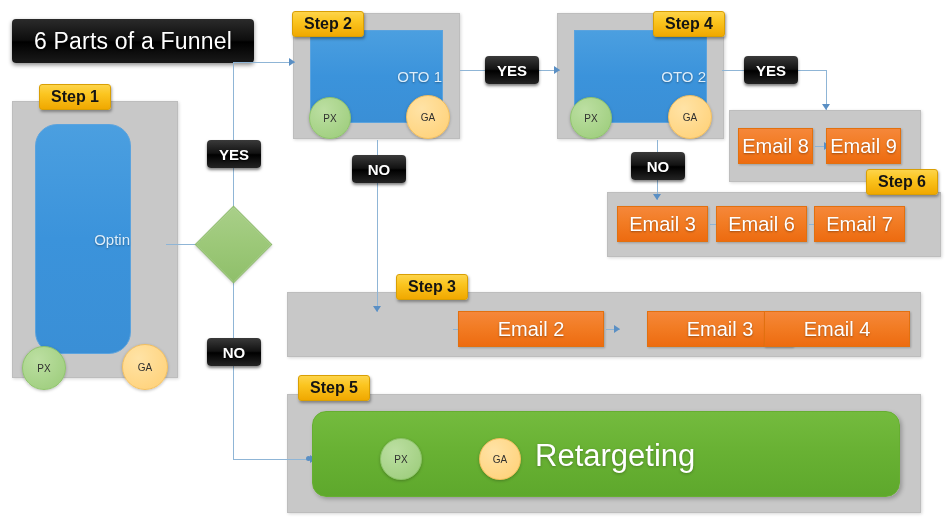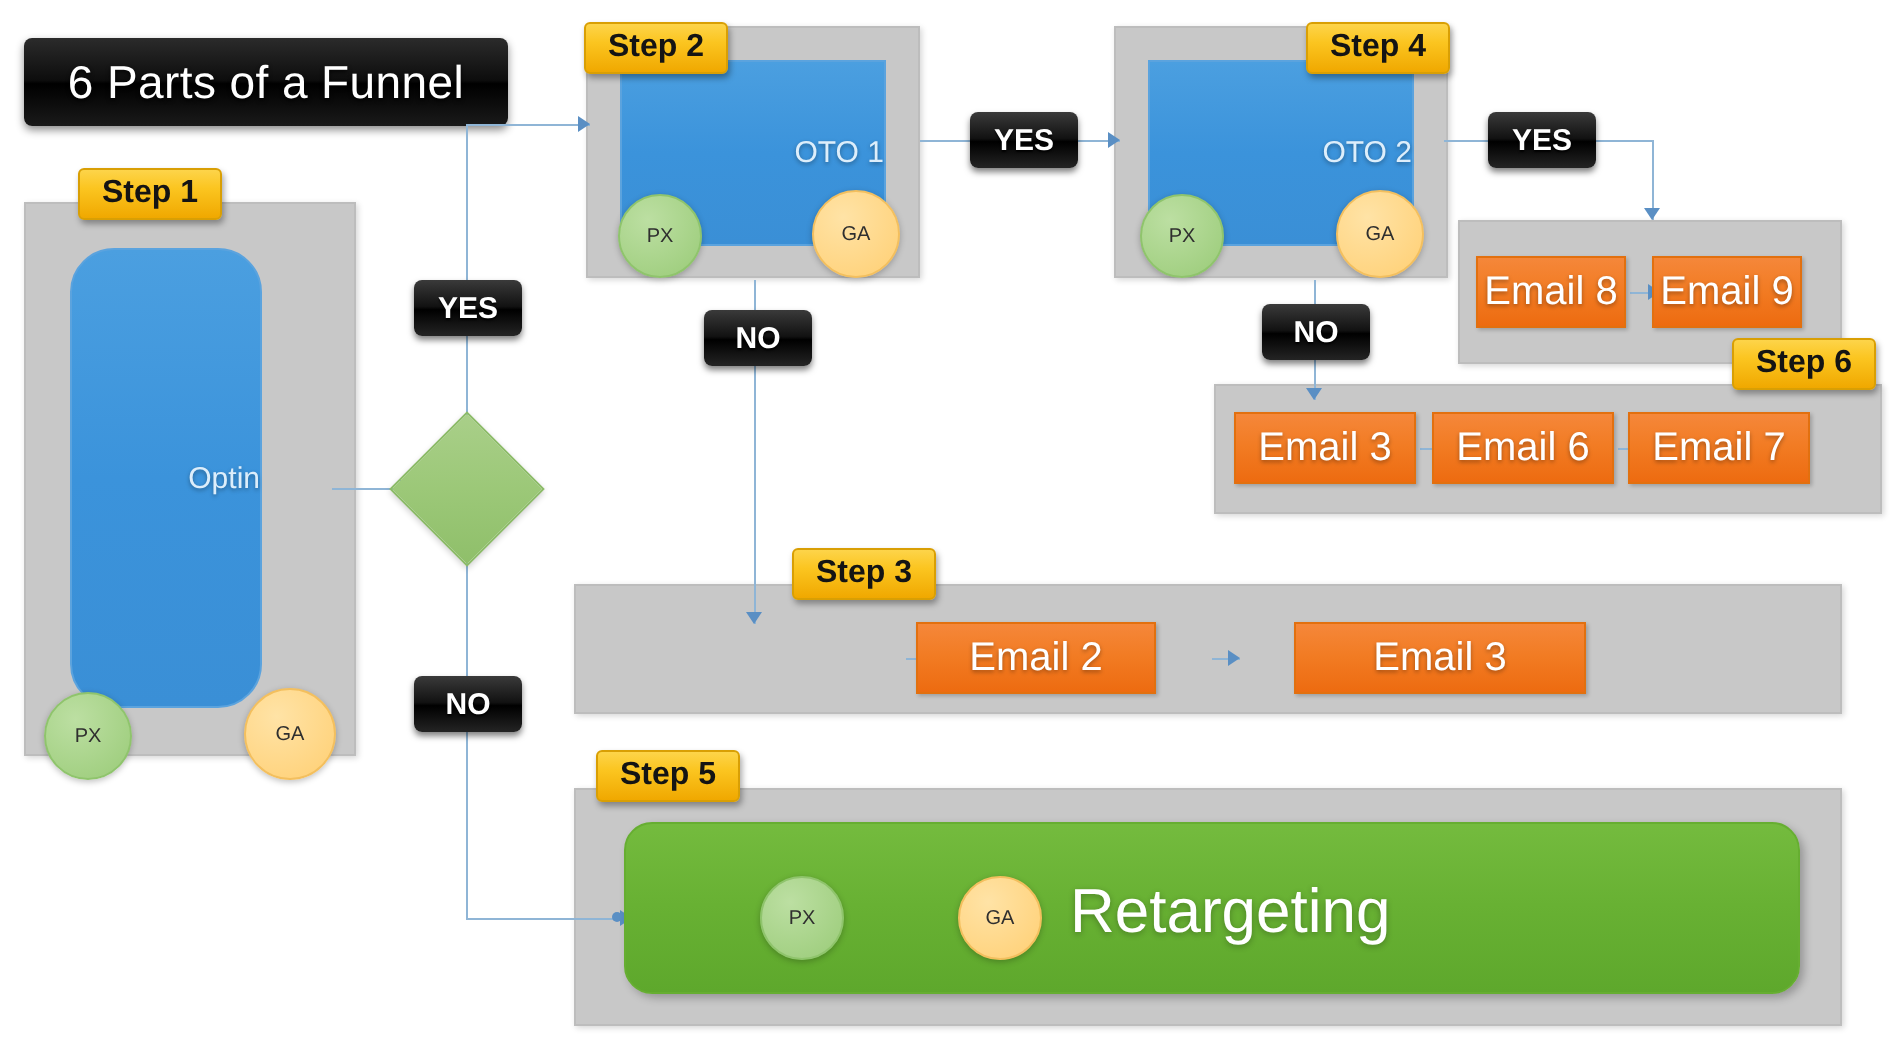--- a/index.html
+++ b/index.html
@@ -250,30 +250,33 @@
   <div class="email-box" style="left:814px; top:206px; width:91px;">
     <span>Email 7</span>
   </div>
   <div class="step-tag" style="left:866px; top:169px;">
     <span>Step 6</span>
   </div>
 
   <div class="panel" style="left:287px; top:292px; width:634px; height:65px;"></div>
   <div class="ln h" style="left:453px; top:329px; width:14px;"></div>
   <div class="arw r" style="left:461px; top:325px;"></div>
-  <div class="email-box" style="left:458px; top:311px; width:120px;">
+  <div class="email-box" style="left:458px; top:311px; width:146px;">
     <span>Email 2</span>
   </div>
   <div class="ln h" style="left:606px; top:329px; width:14px;"></div>
   <div class="arw r" style="left:614px; top:325px;"></div>
   <div class="email-box" style="left:611px; top:311px; width:146px;margin-left:36px;">
     <span>Email 3</span>
   </div>
   <div class="ln h" style="left:759px; top:329px; width:14px;"></div>
   <div class="arw r" style="left:767px; top:325px;"></div>
+  <div class="email-box" style="left:764px; top:311px; width:146px;">
+    <span>Email 4</span>
+  </div>
   <div class="step-tag" style="left:396px; top:274px;">
     <span>Step 3</span>
   </div>
 
   <div class="panel" style="left:287px; top:394px; width:634px; height:119px;"></div>
   <div class="retarget-box" style="left:312px; top:411px; width:588px; height:86px;">
     <div class="badge px" style="left:67px; top:26px; width:42px; height:42px; position:absolute;">
       <span>PX</span>
     </div>
     <div class="badge ga" style="left:166px; top:26px; width:42px; height:42px; position:absolute;">

